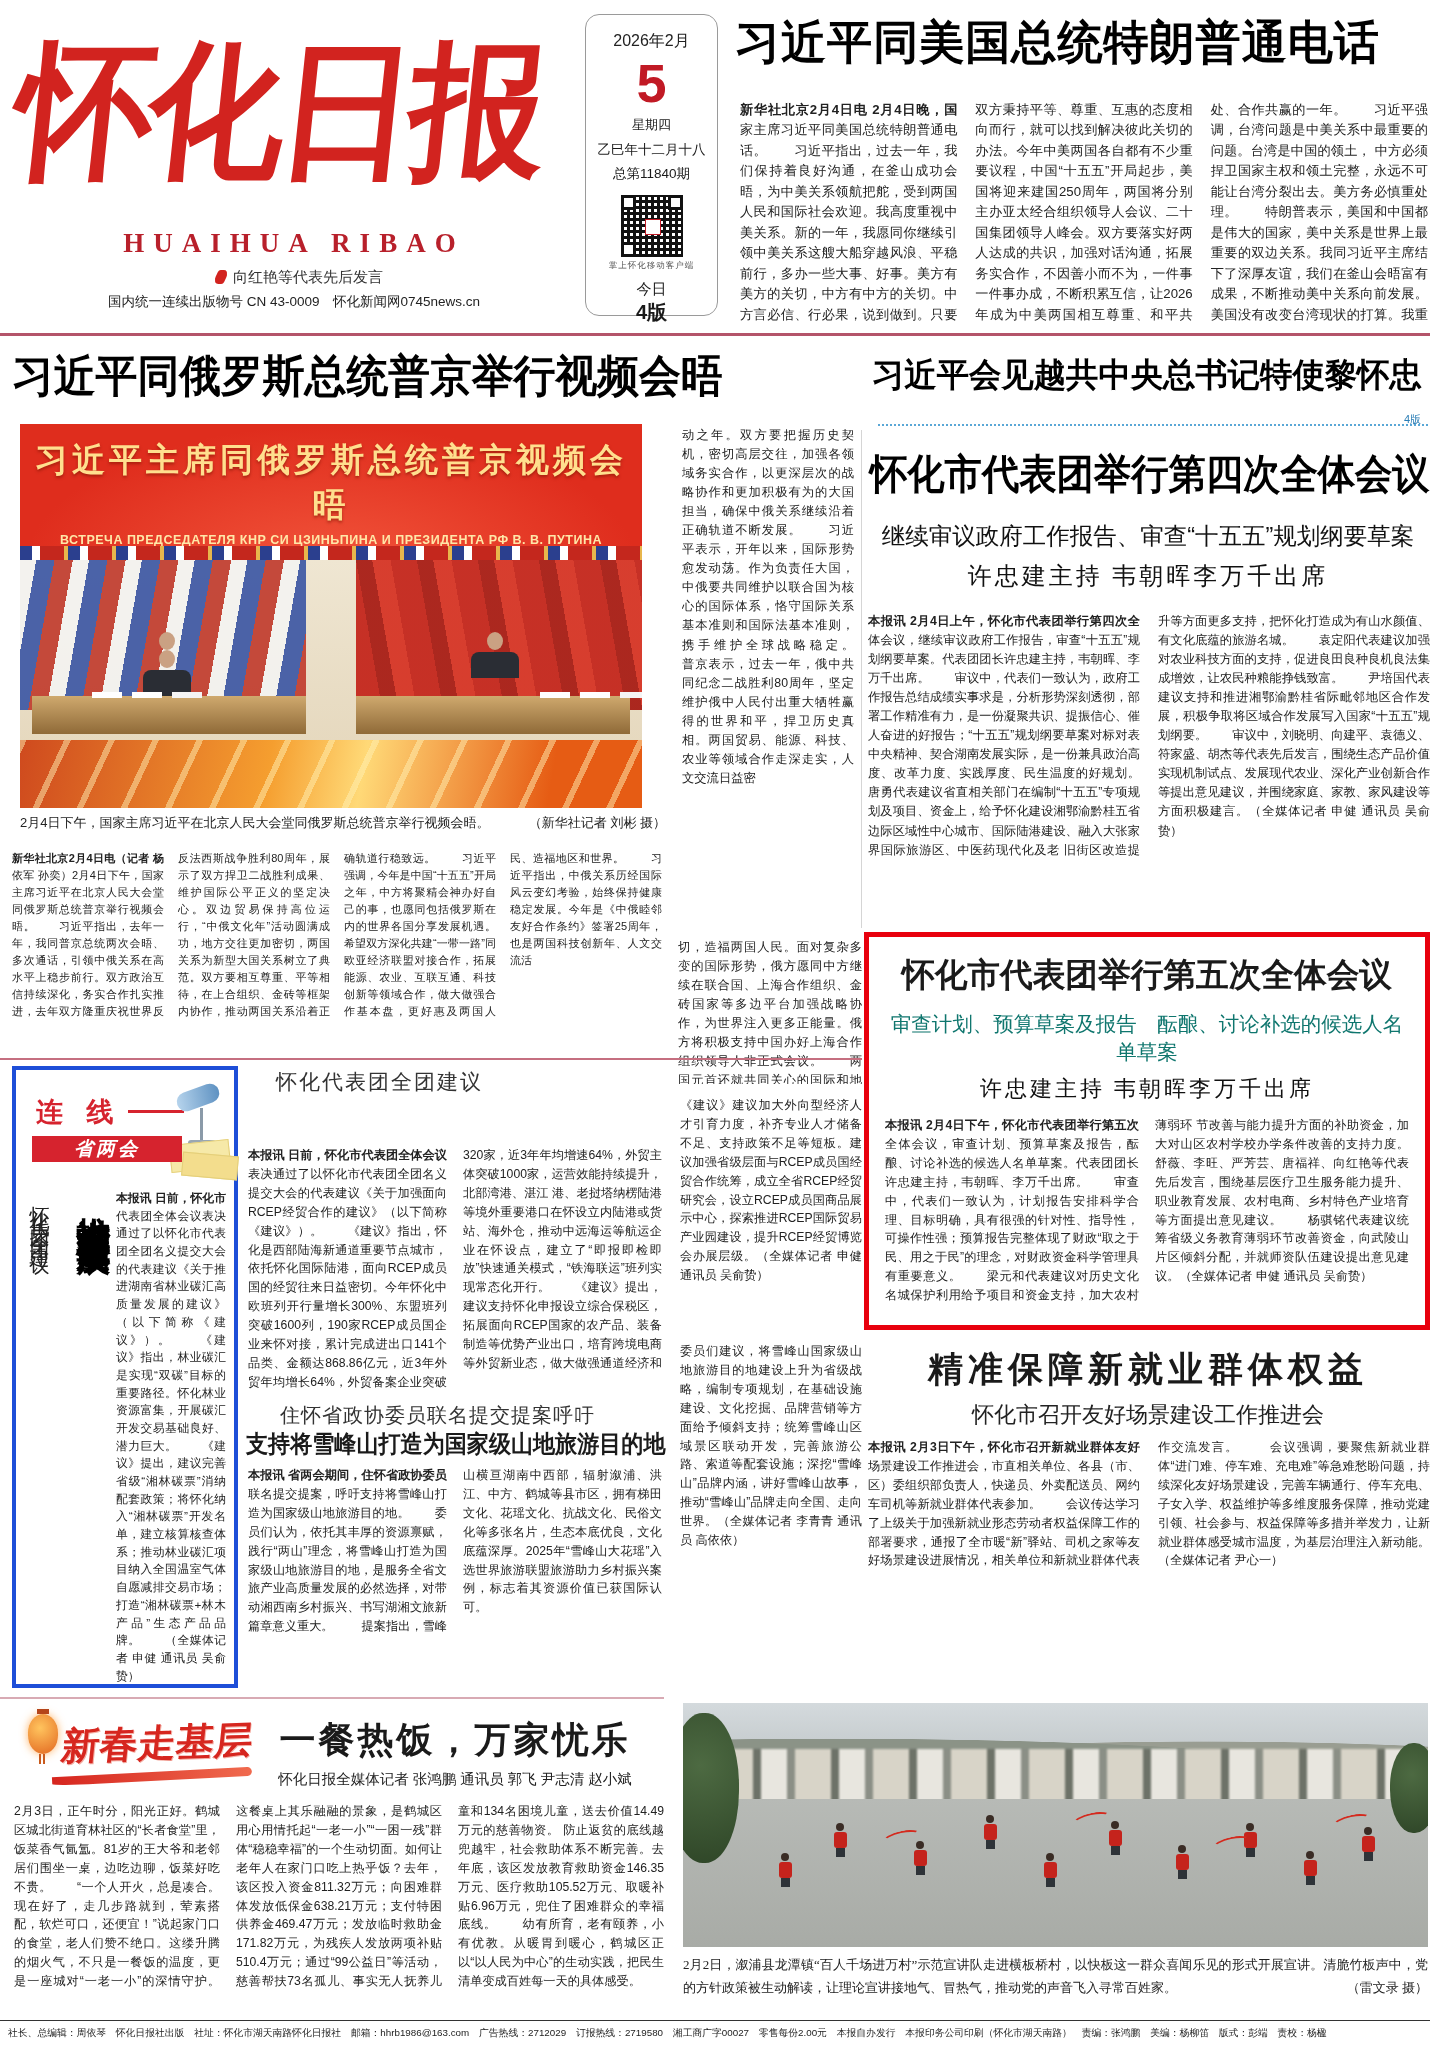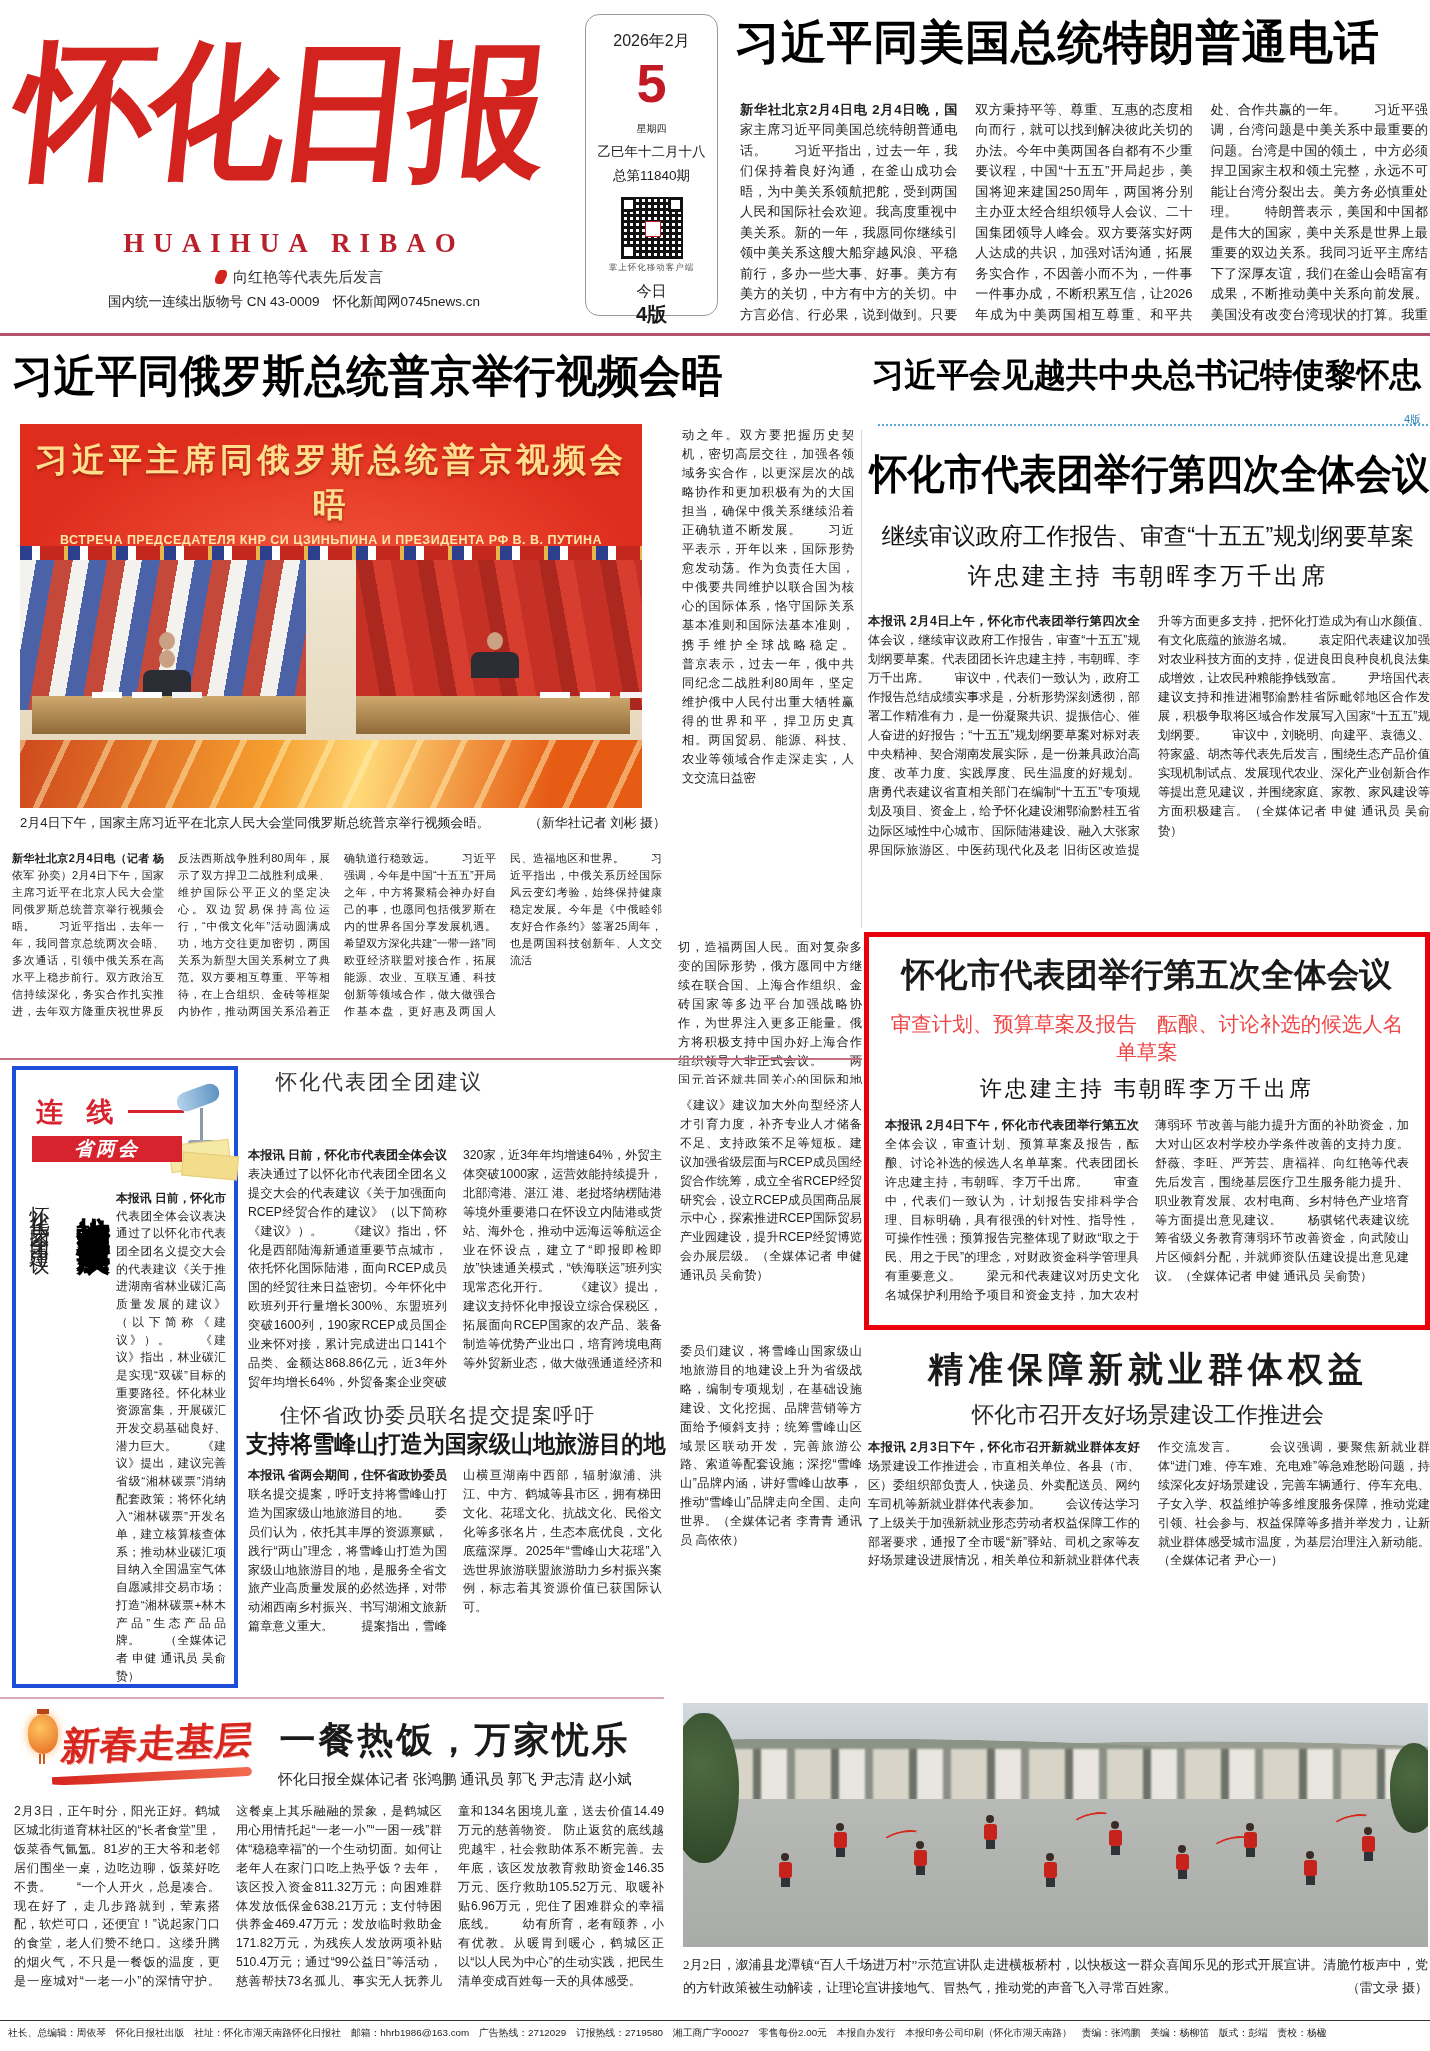--- a/index.html
+++ b/index.html
@@ -18,21 +18,21 @@
   #mast-org{left:18px;top:268px;width:552px;text-align:center;font-size:15px;color:#333;}
   .mast-logo{display:inline-block;width:22px;height:14px;vertical-align:-2px;margin-right:6px;position:relative;}
   .mast-logo i{position:absolute;width:10px;height:12px;background:#d2231f;transform:skewX(-25deg);border-radius:2px 5px 2px 5px;}
   .mast-logo i:last-child{left:11px;top:2px;}
   #mast-pub{left:18px;top:293px;width:552px;text-align:center;font-size:13.5px;color:#222;}
   
   #datebox{left:585px;top:14px;width:133px;height:302px;border:1px solid #9a9a9a;border-radius:14px;
     text-align:center;padding-top:16px;box-sizing:border-box;}
   #db-ym{font-size:16px;color:#222;}
   #db-day{font-size:54px;color:#c11a25;font-weight:bold;line-height:1.15;}
-  #db-week{font-size:10px;margin-top:8px;}
+  #db-week{font-size:13px;margin-top:2px;}
   #db-lunar{font-size:13.5px;margin-top:7px;}
   #db-issue{font-size:13.5px;margin-top:6px;}
   #db-qr{position:relative;width:62px;height:62px;margin:12px auto 0;
     background:repeating-linear-gradient(0deg,#111 0 3px,transparent 3px 6px),
                repeating-linear-gradient(90deg,#111 0 3px,#fff 3px 6px);}
   .qr-corner{position:absolute;width:15px;height:15px;border:3px solid #111;background:#fff;box-sizing:border-box;}
   .qr-c1{left:0;top:0}.qr-c2{right:0;top:0}.qr-c3{left:0;bottom:0}
   .qr-red{position:absolute;left:24px;top:24px;width:14px;height:14px;background:#fff;border:1px solid #c11a25;
     color:#c11a25;font-size:6px;line-height:6px;}
   #db-qrcap{font-size:8.5px;color:#555;margin-top:3px;letter-spacing:1px;}
@@ -83,21 +83,21 @@
   
   #p4-headline{left:870px;top:447px;font-size:41px;transform:scaleX(.91);transform-origin:left;}
   .subhead{color:#111;font-weight:400;text-align:center;font-family:"Liberation Sans",sans-serif;}
   #p4-sub1{left:866px;top:520px;width:564px;font-size:23.5px;letter-spacing:0;}
   #p4-sub2{left:866px;top:560px;width:564px;font-size:24px;letter-spacing:3px;}
   #p4-body{left:868px;top:612px;width:562px;height:316px;column-count:2;column-gap:18px;font-size:12.3px;}
   
   #p5-box{left:864px;top:932px;width:566px;height:398px;border:5px solid #e8000d;box-sizing:border-box;
     padding:16px 16px 10px;}
   #p5-headline{font-size:33px;font-weight:900;text-align:center;white-space:nowrap;transform:scaleX(.99);}
-  #p5-sub1{font-size:20.5px;text-align:center;margin-top:12px;color:#ef4444;}
+  #p5-sub1{font-size:20.5px;text-align:center;margin-top:12px;color:#0f766e;}
   #p5-sub2{font-size:22px;text-align:center;margin-top:8px;letter-spacing:3px;color:#111;}
   #p5-body{margin-top:12px;height:212px;column-count:2;column-gap:16px;font-size:12.2px;}
   
   #rule-mid{left:0;top:1058px;width:862px;height:2px;background:#c56f80;}
   #rule-meal{left:0;top:1697px;width:664px;height:2px;background:#d8aab4;}
   
   #sidebar{left:12px;top:1066px;width:226px;height:622px;border:4px solid #1d4ed8;box-sizing:border-box;padding:10px 8px;}
   #lx-row{position:relative;height:104px;}
   #lx-text{position:absolute;left:12px;top:14px;font-size:27px;font-weight:900;color:#d6232e;letter-spacing:8px;}
   #lx-dash{position:absolute;left:104px;top:30px;width:56px;height:3px;background:#d6232e;}

